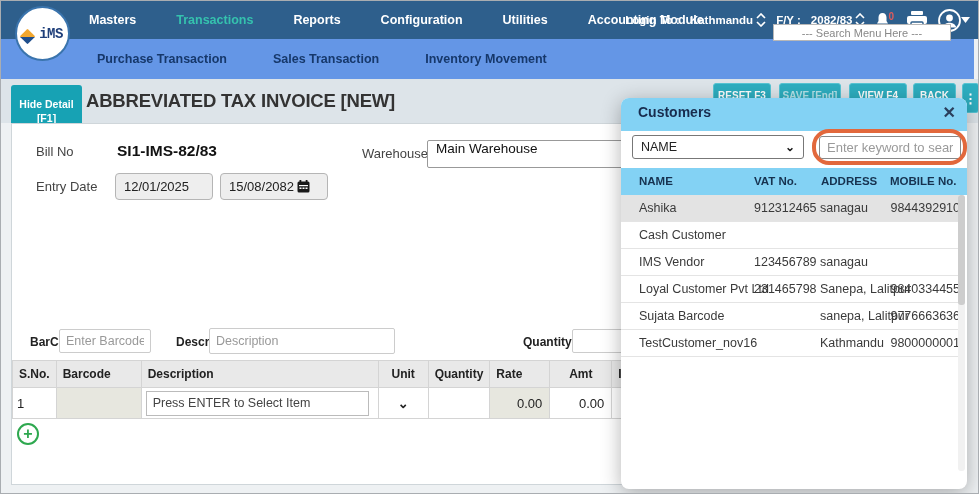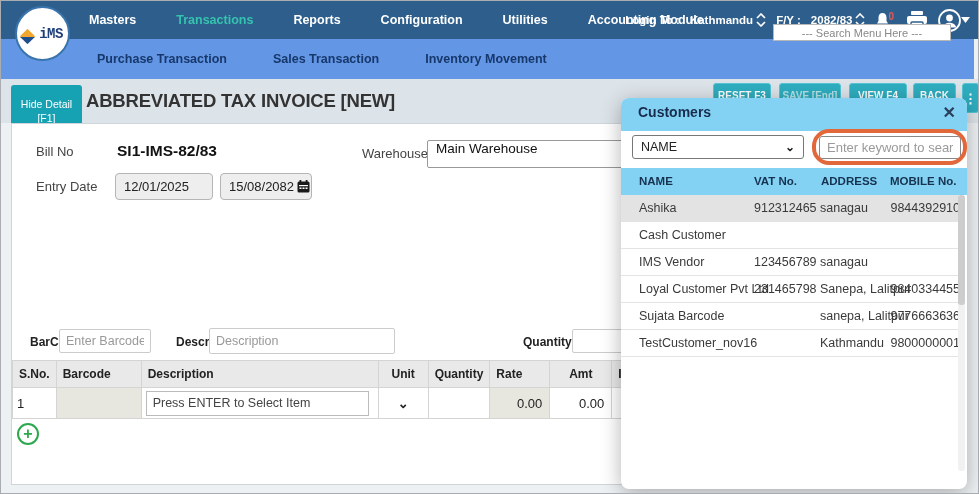--- a/index.html
+++ b/index.html
@@ -23,21 +23,21 @@
 
   
   .subnav { position:absolute; left:0; top:38px; width:973px; height:40px; background:#6496e6; z-index:2; }
   .subnav-items { position:absolute; left:96px; top:0; height:40px; display:flex; align-items:center; gap:46px; }
   .subnav-items .item { color:#16386b; font-size:12.5px; font-weight:bold; cursor:pointer; }
   .search-menu { position:absolute; left:772px; top:23px; width:178px; height:17px; border:1px solid #b7b7b7; font-size:11px; color:#666; text-align:center; font-family:"Liberation Sans", sans-serif; background:#fff; z-index:4; }
   .search-menu::placeholder { color:#888; }
 
   
   .titlebar { position:absolute; left:0; top:78px; width:979px; height:44px; background:#dde4e9; z-index:1; }
-  .hide-detail { position:absolute; left:10px; top:6px; width:71px; height:53px; background:#17a2b4; border:none; border-radius:3px; color:#fff; font-weight:normal; font-size:10.5px; line-height:1.3; font-family:"Liberation Sans", sans-serif; cursor:pointer; }
+  .hide-detail { position:absolute; left:10px; top:6px; width:71px; height:53px; background:#17a2b4; border:none; border-radius:3px; color:#fff; font-weight:bold; font-size:10.5px; line-height:1.3; font-family:"Liberation Sans", sans-serif; cursor:pointer; }
   .page-title { position:absolute; left:85px; top:0; height:44px; display:flex; align-items:center; font-size:18.5px; font-weight:bold; color:#333; letter-spacing:-0.2px; }
   .action-btn { position:absolute; top:4px; height:25px; background:#2eaec0; border:1px solid #56c4d3; border-radius:3px; color:#fff; font-weight:bold; font-size:10px; font-family:"Liberation Sans", sans-serif; cursor:pointer; }
   .btn-reset { left:712px; width:58px; }
   .btn-save  { left:778px; width:62px; color:rgba(255,255,255,0.65); }
   .btn-view  { left:848px; width:58px; }
   .btn-back  { left:912px; width:43px; }
   .btn-more  { left:961px; width:17px; height:30px; font-size:13px; }
 
   
   .panel { position:absolute; left:10px; top:122px; width:948px; height:362px; background:#fff; border:1px solid #cfd6da; z-index:1; }
@@ -183,21 +183,21 @@
   </div>
 
   <div class="panel">
     <span class="lbl" style="left:24px; top:20px;">Bill No</span>
     <span class="bill-value">SI1-IMS-82/83</span>
 
     <span class="lbl" style="left:24px; top:55px;">Entry Date</span>
     <div class="date-input" style="left:103px; width:98px;">
       <span>12/01/2025</span>
     </div>
-    <div class="date-input" style="left:208px; width:92px;text-align:center;">
+    <div class="date-input" style="left:208px; width:108px;text-align:center;">
       <span>15/08/2082</span>
       <span style="margin-left:3px;">
         <svg width="13" height="13" viewBox="0 0 13 13">
             <rect x="0.5" y="1.5" width="12" height="11" rx="1.5" fill="#1a1a1a"></rect>
             <rect x="2.5" y="0" width="1.8" height="3" fill="#1a1a1a"></rect>
             <rect x="8.7" y="0" width="1.8" height="3" fill="#1a1a1a"></rect>
             <rect x="2" y="5" width="9" height="1.2" fill="#fff"></rect>
             <rect x="2.5" y="7.5" width="2" height="1.5" fill="#fff"></rect>
             <rect x="5.5" y="7.5" width="2" height="1.5" fill="#fff"></rect>
             <rect x="8.5" y="7.5" width="2" height="1.5" fill="#fff"></rect>

